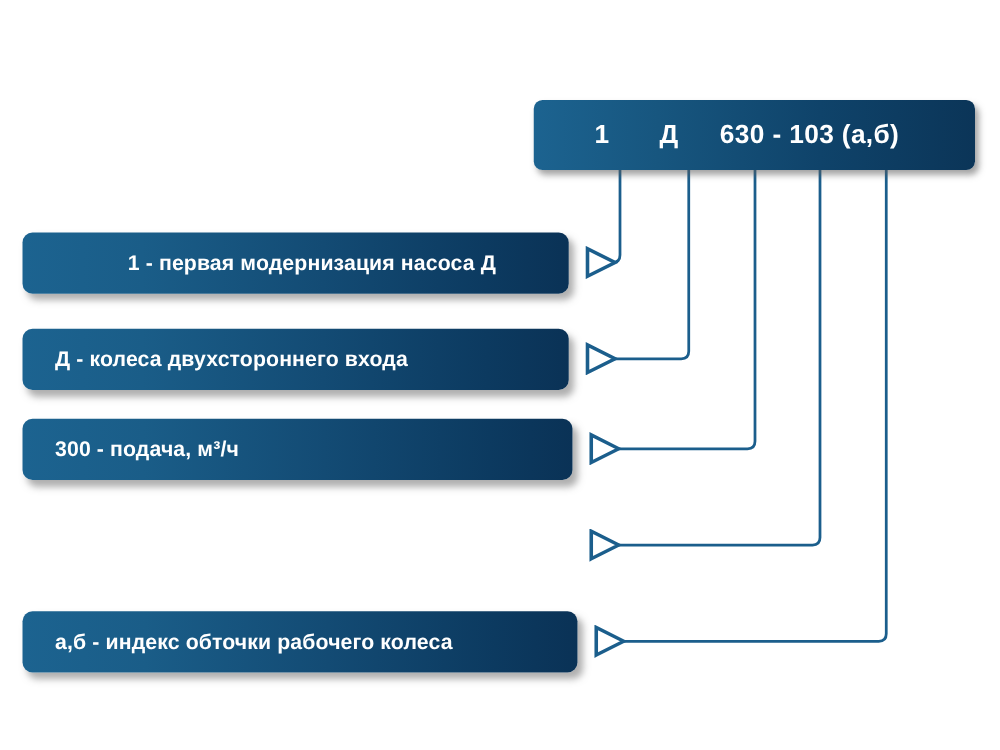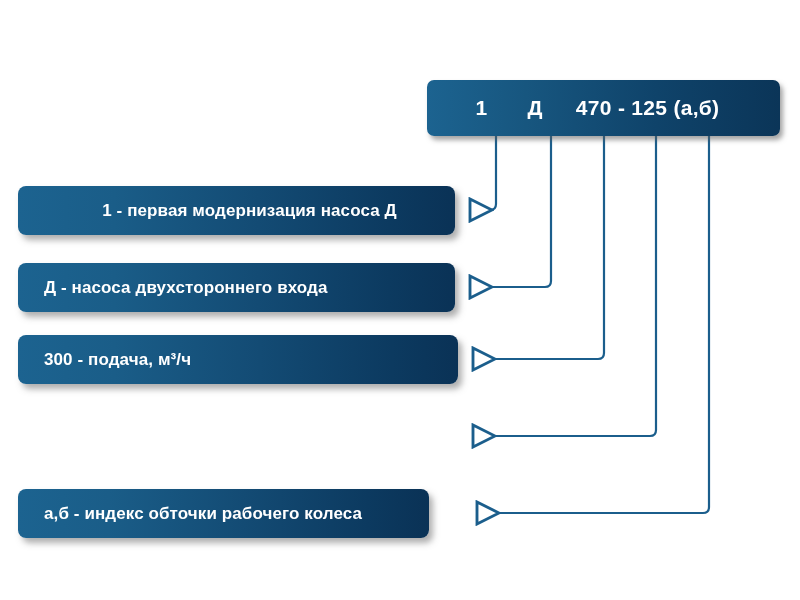--- a/index.html
+++ b/index.html
@@ -80,21 +80,21 @@
     font-weight: bold;
     padding-left: 26px;
     white-space: nowrap;
     letter-spacing: 0.1px;
   }
 
   .box-1 { left: 18px; top: 186px; width: 437px; justify-content: center; }
   .box-2 { left: 18px; top: 263px; width: 437px; }
   .box-3 { left: 18px; top: 335px; width: 440px; }
   .box-4 { left: 18px; top: 412px; width: 440px; }
-  .box-5 { left: 18px; top: 489px; width: 411px; }
+  .box-5 { left: 18px; top: 489px; width: 444px; }
 </style>
 </head>
 <body>
 
 <div id="canvas">
 
   <svg id="connectors" viewBox="0 0 800 600" width="800" height="600" xmlns="http://www.w3.org/2000/svg">
     <defs>
       <marker id="hollow-arrow" viewBox="0 0 12 12" refX="11" refY="6" markerWidth="12" markerHeight="12" orient="auto-start-reverse">
         <path d="M 11 1 L 1 6 L 11 11 Z" fill="#ffffff" stroke="#1b5e8c" stroke-width="1.3"></path>
@@ -107,30 +107,30 @@
       <path d="M 604 136 L 604 353 Q 604 359 598 359 L 473 359" marker-end="url(#hollow-arrow)"></path>
       <path d="M 656 136 L 656 430 Q 656 436 650 436 L 473 436" marker-end="url(#hollow-arrow)"></path>
       <path d="M 709 136 L 709 507 Q 709 513 703 513 L 477 513" marker-end="url(#hollow-arrow)"></path>
     </g>
   </svg>
 
   <div class="designation-bar">
     <div class="designation-inner">
       <span class="seg-1">1</span>
       <span class="seg-2">Д</span>
-      <span class="seg-3">470 - 125 (а,б)</span>
+      <span class="seg-3">630 - 103 (а,б)</span>
     </div>
   </div>
 
   <div class="label-box box-1">
     <span class="label-text">1 - первая модернизация насоса Д</span>
   </div>
 
   <div class="label-box box-2">
-    <span class="label-text">Д - насоса двухстороннего входа</span>
+    <span class="label-text">Д - колеса двухстороннего входа</span>
   </div>
 
   <div class="label-box box-3">
     <span class="label-text">300 - подача, м³/ч</span>
   </div>
 
 
   <div class="label-box box-5">
     <span class="label-text">а,б -  индекс обточки рабочего колеса</span>
   </div>

